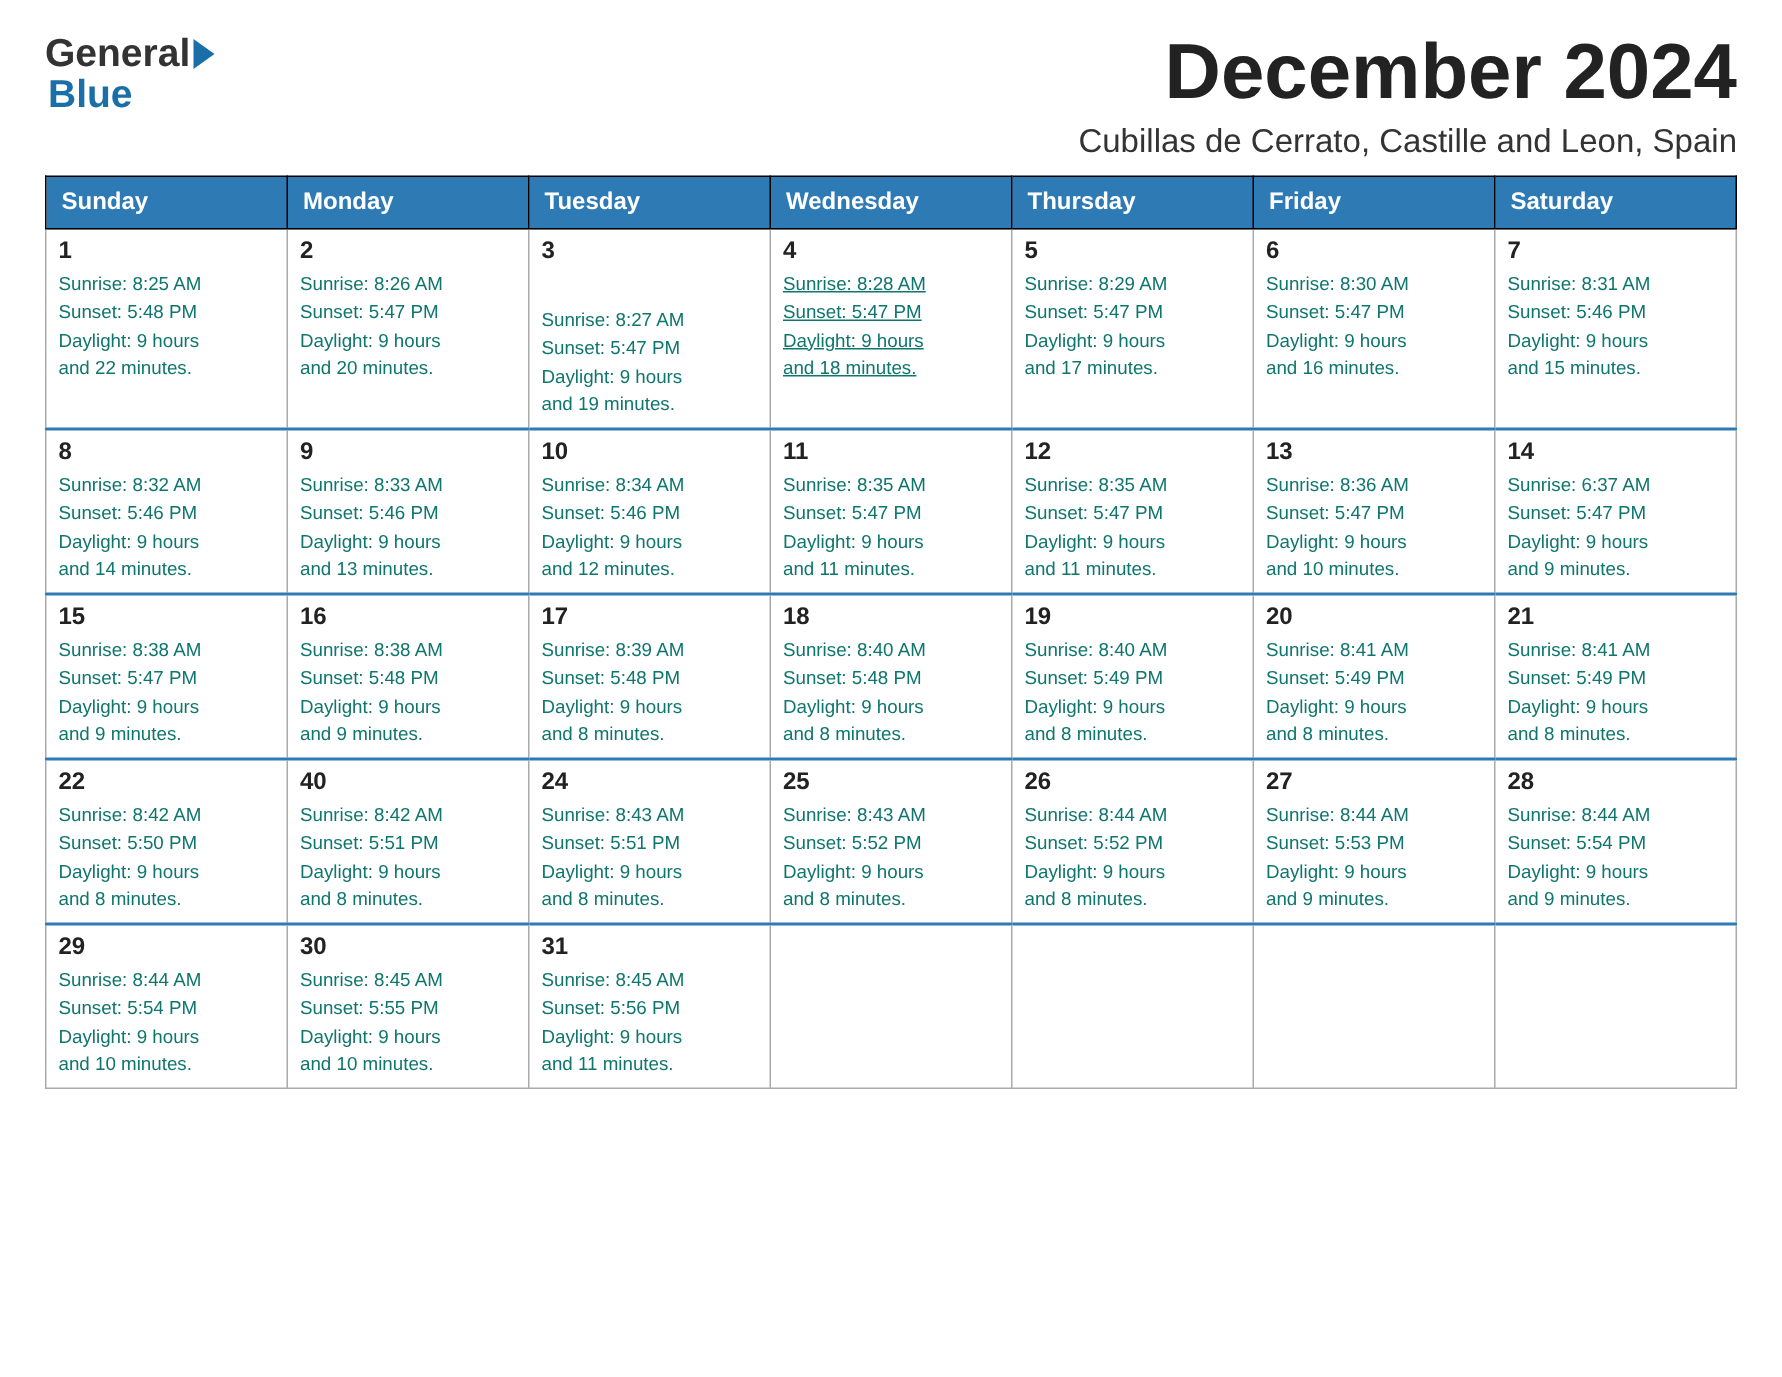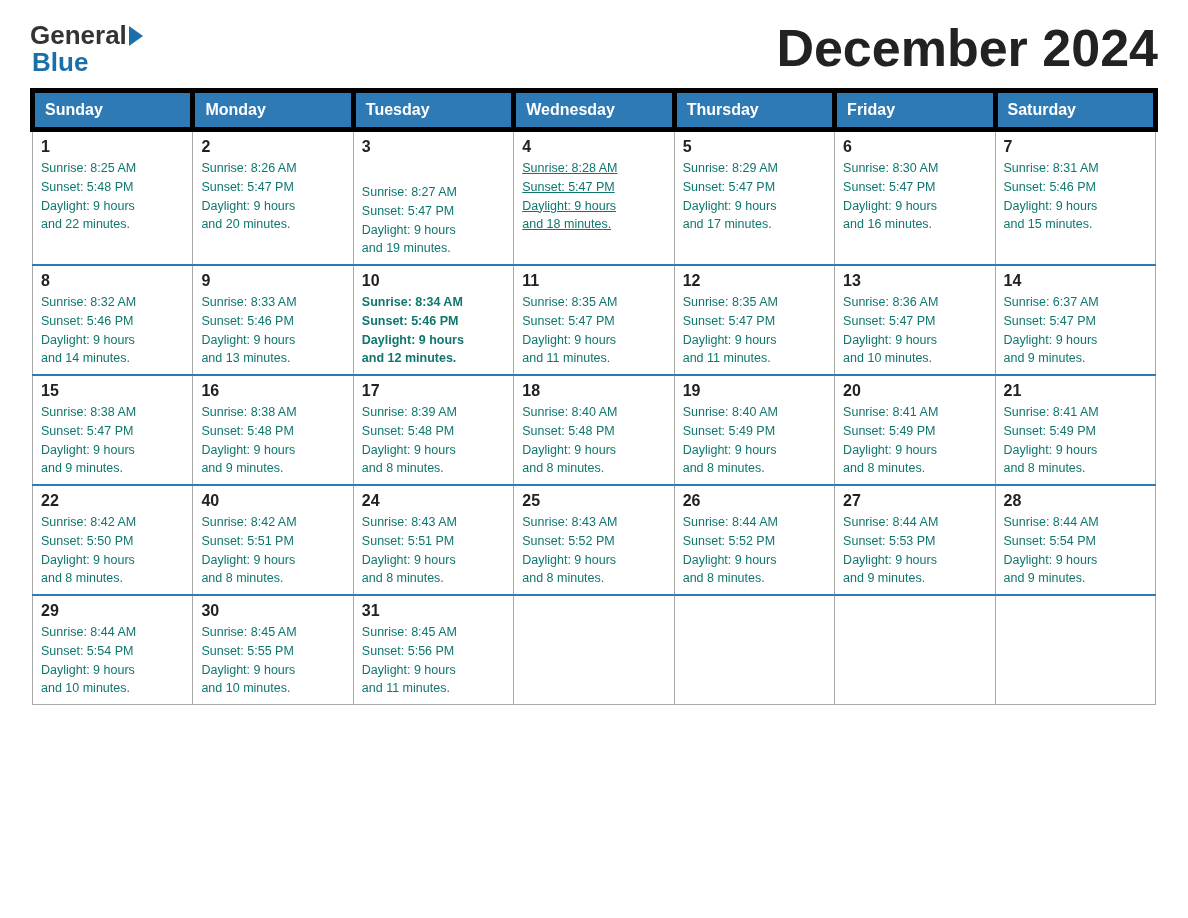--- a/index.html
+++ b/index.html
@@ -76,21 +76,21 @@
       margin-top: 8px;
     }
 
     .calendar-table th {
       background-color: #2e7ab5;
       color: #fff;
       font-size: 16px;
       font-weight: bold;
       padding: 8px 10px;
       text-align: left;
-      border: 5px solid #000000;
+      border: 1px solid #000000;
     }
 
     .calendar-table td {
       border: 1px solid #aaa;
       vertical-align: top;
       padding: 6px 8px;
       width: calc(100% / 7);
       min-height: 100px;
       font-size: 13px;
       color: #333;
@@ -127,20 +127,21 @@
     <div class="logo-text">
       <span class="logo-general">General</span>
       <span class="logo-arrow"></span>
     </div>
     <div style="margin-top:-4px; margin-left:2px;">
       <span class="logo-blue">Blue</span>
     </div>
   </div>
   <div class="title-area">
     <div class="month-title">December 2024</div>
+    <div class="location-title">Cubillas de Cerrato, Castille and Leon, Spain</div>
   </div>
 </div>
 
 <table class="calendar-table">
   <thead>
     <tr>
     <th>Sunday</th>
         <th>Monday</th>
         <th>Tuesday</th>
         <th>Wednesday</th>
@@ -211,21 +212,21 @@
         </td>
         <td>
           <span class="day-number">9</span>
           <div class="day-info" style="white-space: pre-line;">Sunrise: 8:33 AM
 Sunset: 5:46 PM
 Daylight: 9 hours
 and 13 minutes.</div>
         </td>
         <td>
           <span class="day-number">10</span>
-          <div class="day-info" style="white-space: pre-line; font-weight: bold;">Sunrise: 8:34 AM
+          <div class="day-info" style="white-space: pre-line;">Sunrise: 8:34 AM
 Sunset: 5:46 PM
 Daylight: 9 hours
 and 12 minutes.</div>
         </td>
         <td>
           <span class="day-number">11</span>
           <div class="day-info" style="white-space: pre-line;">Sunrise: 8:35 AM
 Sunset: 5:47 PM
 Daylight: 9 hours
 and 11 minutes.</div>

